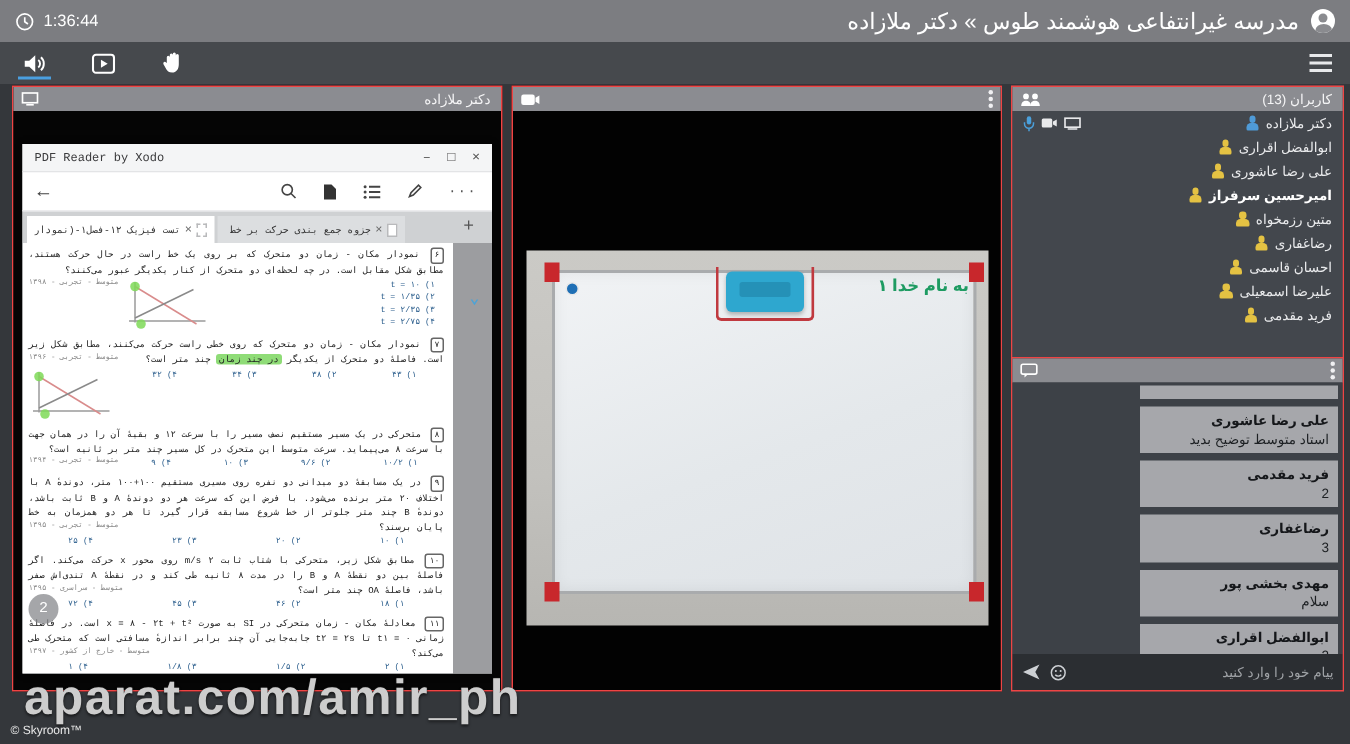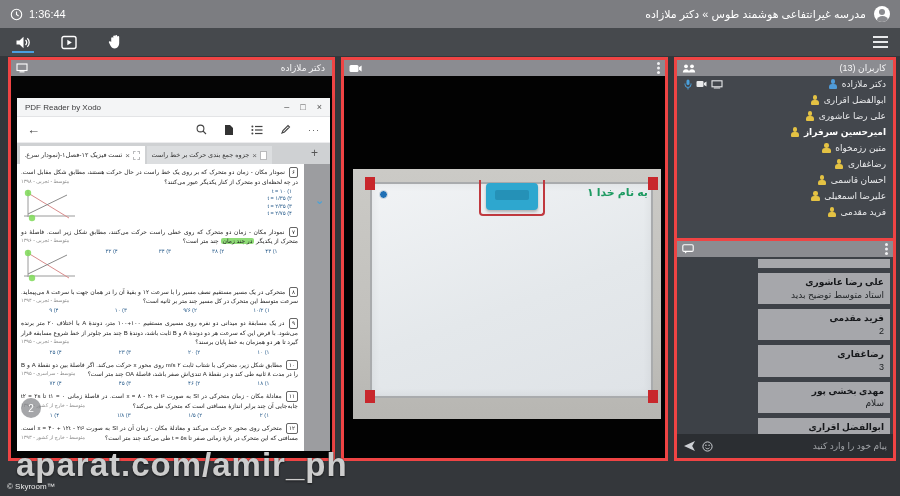--- a/index.html
+++ b/index.html
@@ -4,45 +4,45 @@
 <style>
   * { margin:0; padding:0; box-sizing:border-box; }
   html,body { width:900px; height:496px; overflow:hidden; }
   body { position:relative; background:#34373b; font-family:"Liberation Sans","DejaVu Sans",sans-serif; }
   .rtl { direction:rtl; }
 
   
   .topbar { position:absolute; left:0; top:0; width:900px; height:28px; background:#7c7d81;
             display:flex; align-items:center; justify-content:space-between; padding:0 10px; }
   .topbar-left { display:flex; align-items:center; gap:6px; color:#fff; font-size:11px; }
-  .topbar-right { display:flex; align-items:center; gap:8px; color:#fff; font-size:11px; }
+  .topbar-right { display:flex; align-items:center; gap:8px; color:#fff; font-size:15px; }
   .avatar-circle { width:16px; height:16px; border-radius:50%; background:#fff; position:relative; overflow:hidden; }
   .avatar-circle::before { content:""; position:absolute; left:5px; top:3px; width:6px; height:6px; border-radius:50%; background:#8a8b8f; }
   .avatar-circle::after { content:""; position:absolute; left:2.5px; top:10px; width:11px; height:8px; border-radius:50% 50% 0 0; background:#8a8b8f; }
 
   
   .toolbar { position:absolute; left:0; top:28px; width:900px; height:28px; background:#46494d;
              display:flex; align-items:center; padding:0 12px; gap:24px; }
   .tool-btn { position:relative; width:22px; height:24px; display:flex; align-items:center; justify-content:center; cursor:pointer; }
   .tool-btn.active::after { content:""; position:absolute; left:0; bottom:1px; width:22px; height:2px; background:#4a9fe0; }
   .hamburger { margin-left:auto; display:flex; flex-direction:column; gap:3px; cursor:pointer; }
   .hamburger span { display:block; width:15px; height:2px; background:#e8e9eb; }
 
   
-  .panel { position:absolute; background:#000; border:3px solid #ef4444; }
+  .panel { position:absolute; background:#000; border:1px solid #ef4444; }
   .panel-header { height:16px; background:#8b8c91; display:flex; align-items:center; padding:0 5px; gap:4px; }
   .panel-title { color:#f5f5f6; font-size:9px; margin-right:2px; margin-left:auto; direction:rtl; }
   .vdots { width:3px; height:3px; border-radius:50%; background:#f0f0f2; box-shadow:0 4.5px 0 #f0f0f2, 0 9px 0 #f0f0f2; margin-bottom:9px; cursor:pointer; }
 
   
   #share-panel { left:8px; top:57px; width:327px; height:404px; }
   .share-body { position:absolute; left:0; top:16px; right:0; bottom:0; background:#050505; }
 
   
-  .pdf-window { position:absolute; left:6px; top:22px; width:313px; height:353px; background:#fff; box-shadow:0 0 4px rgba(0,0,0,.6); }
+  .pdf-window { position:absolute; left:6px; top:22px; width:313px; height:353px; background:#fff; box-shadow:0 0 4px rgba(0,0,0,.6);font-family:Liberation Mono, monospace; }
   .pdf-titlebar { height:19px; background:#f4f5f6; display:flex; align-items:center; padding:0 8px; border-bottom:1px solid #e3e4e6; }
   .pdf-title { font-size:8px; color:#3a3a3c; }
   .win-controls { margin-left:auto; display:flex; gap:11px; color:#555; font-size:9px; }
   .win-controls span { cursor:pointer; line-height:1; }
   .pdf-toolbar { height:26px; background:#fff; display:flex; align-items:center; padding:0 10px; border-bottom:1px solid #ececee; }
   .pdf-back { font-size:13px; color:#444; cursor:pointer; }
   .pdf-tools { margin-left:auto; display:flex; align-items:center; gap:17px; }
   .pdf-tools svg, .pdf-tools .more { cursor:pointer; }
   .more { font-size:9px; color:#555; letter-spacing:1px; }
   .pdf-tabstrip { height:21px; background:#cfd1d3; display:flex; align-items:flex-end; padding:0 3px; gap:2px; }

